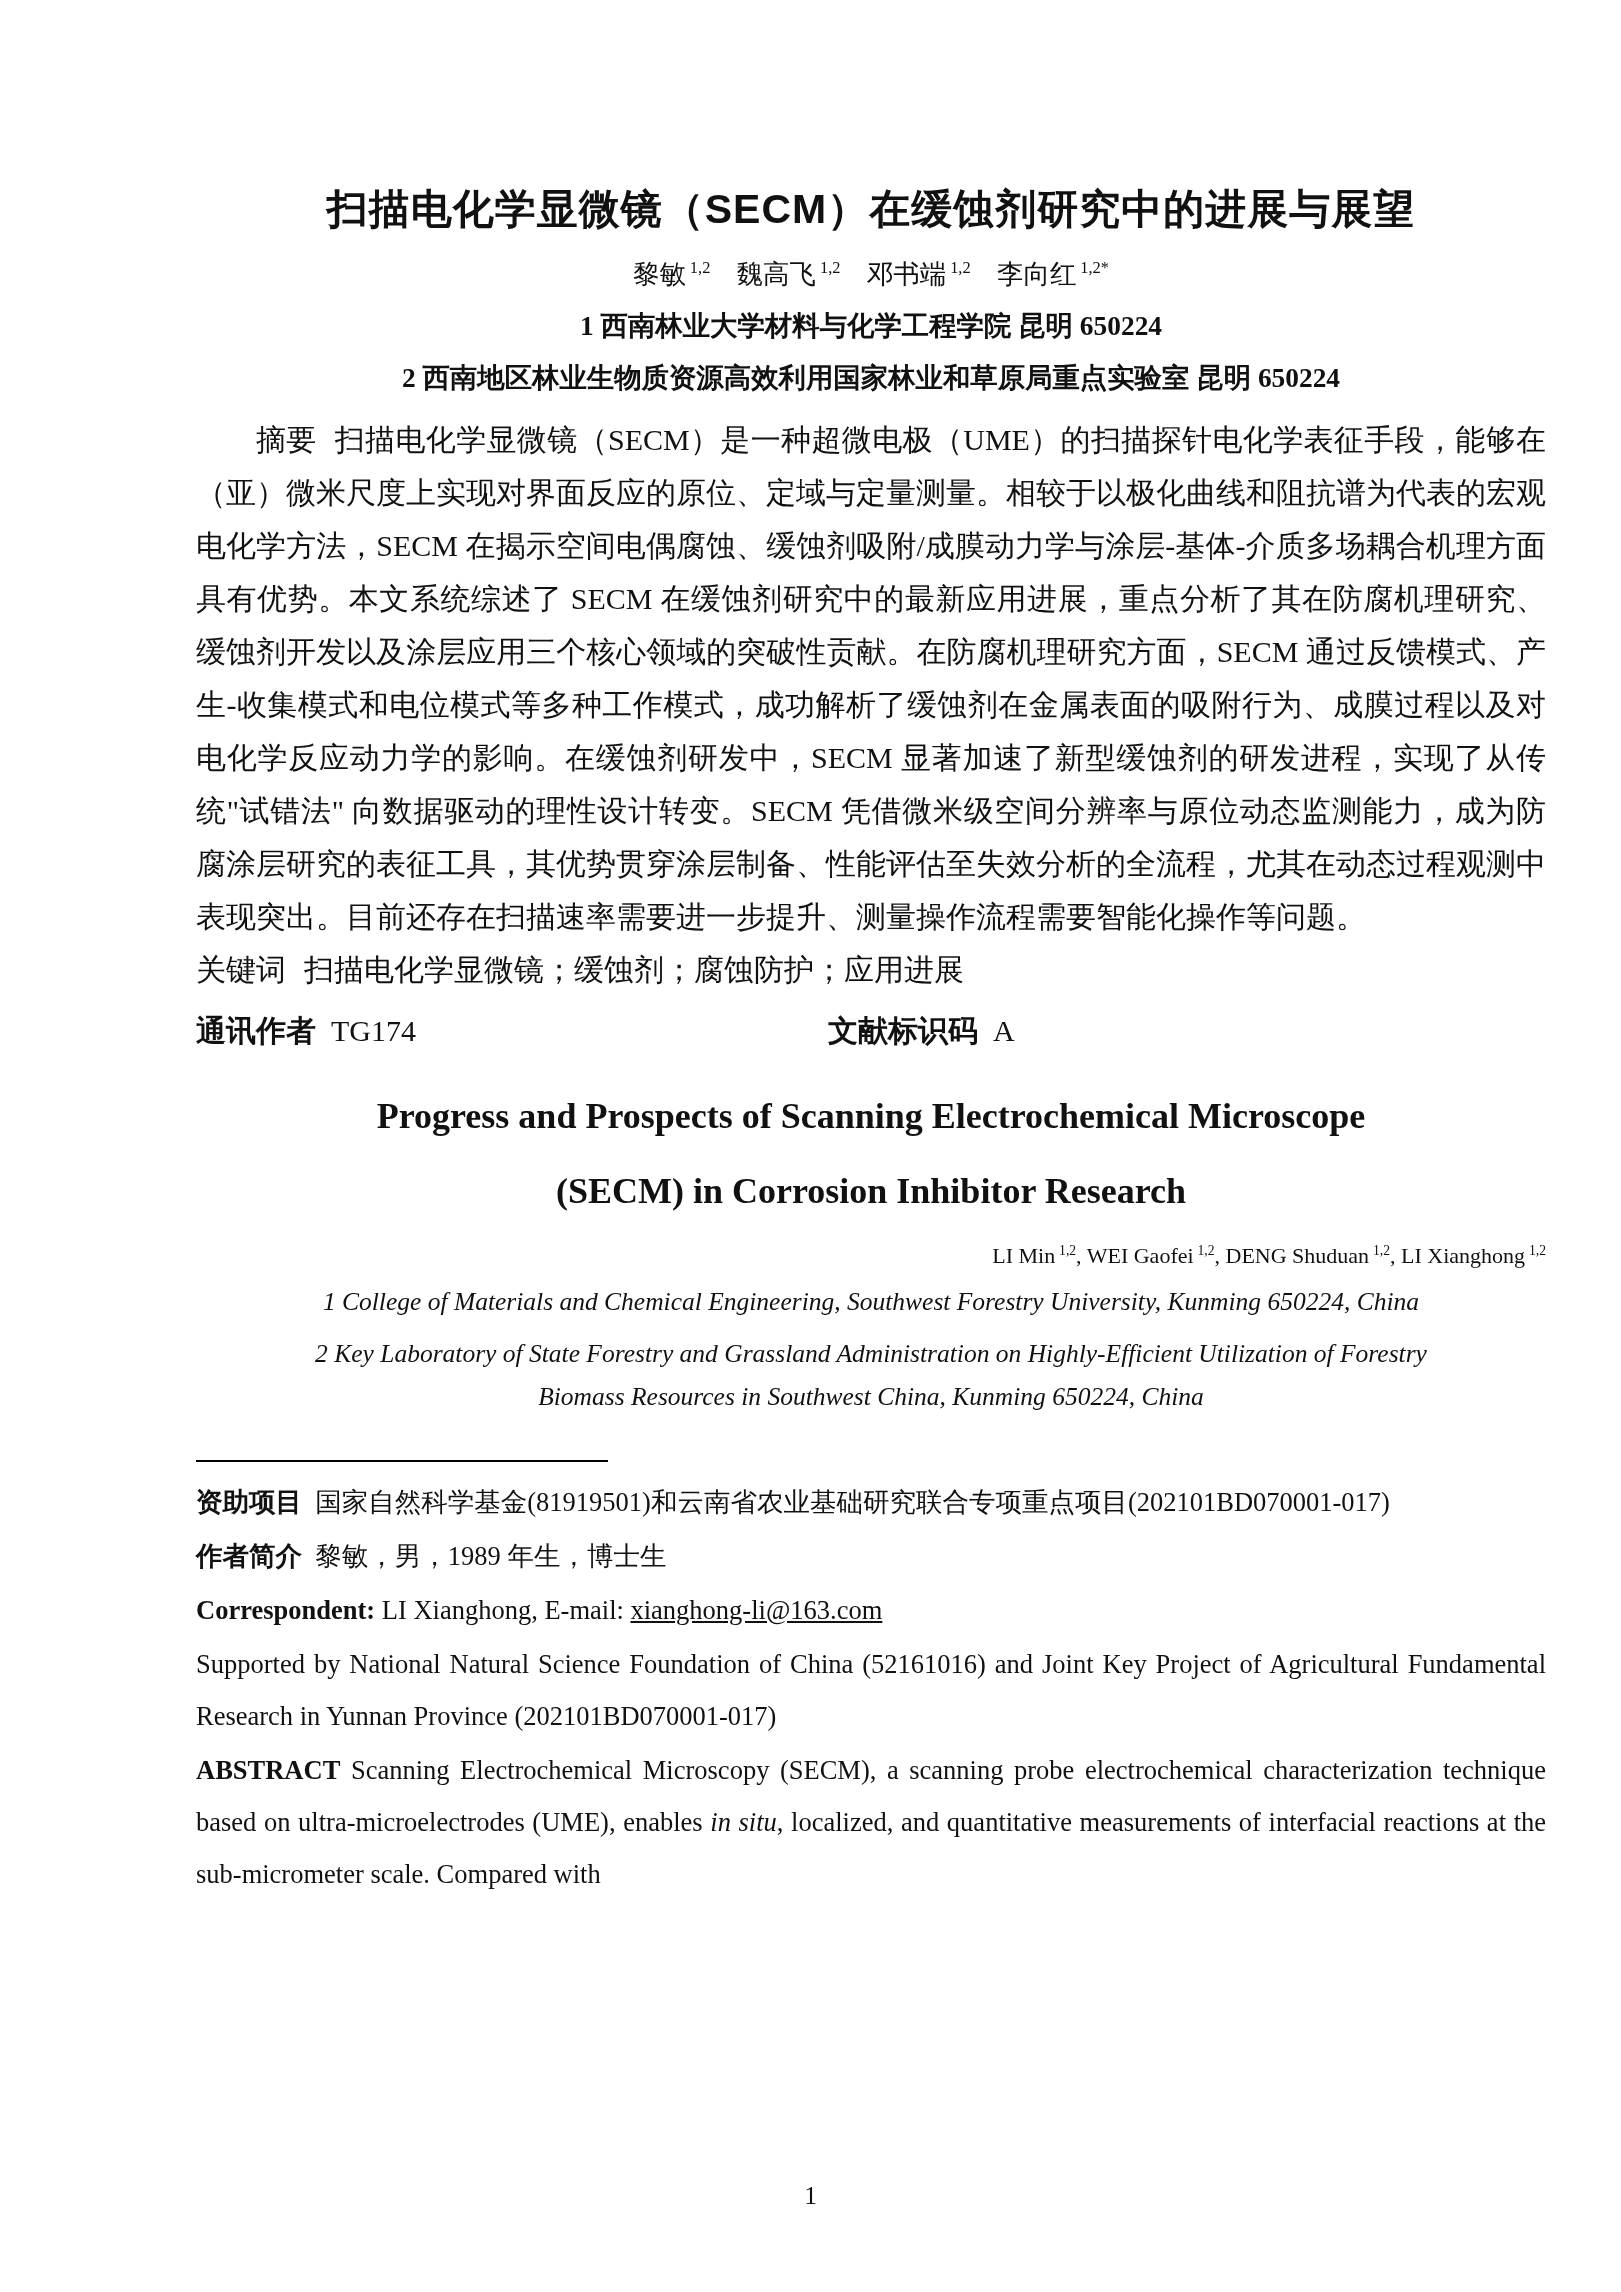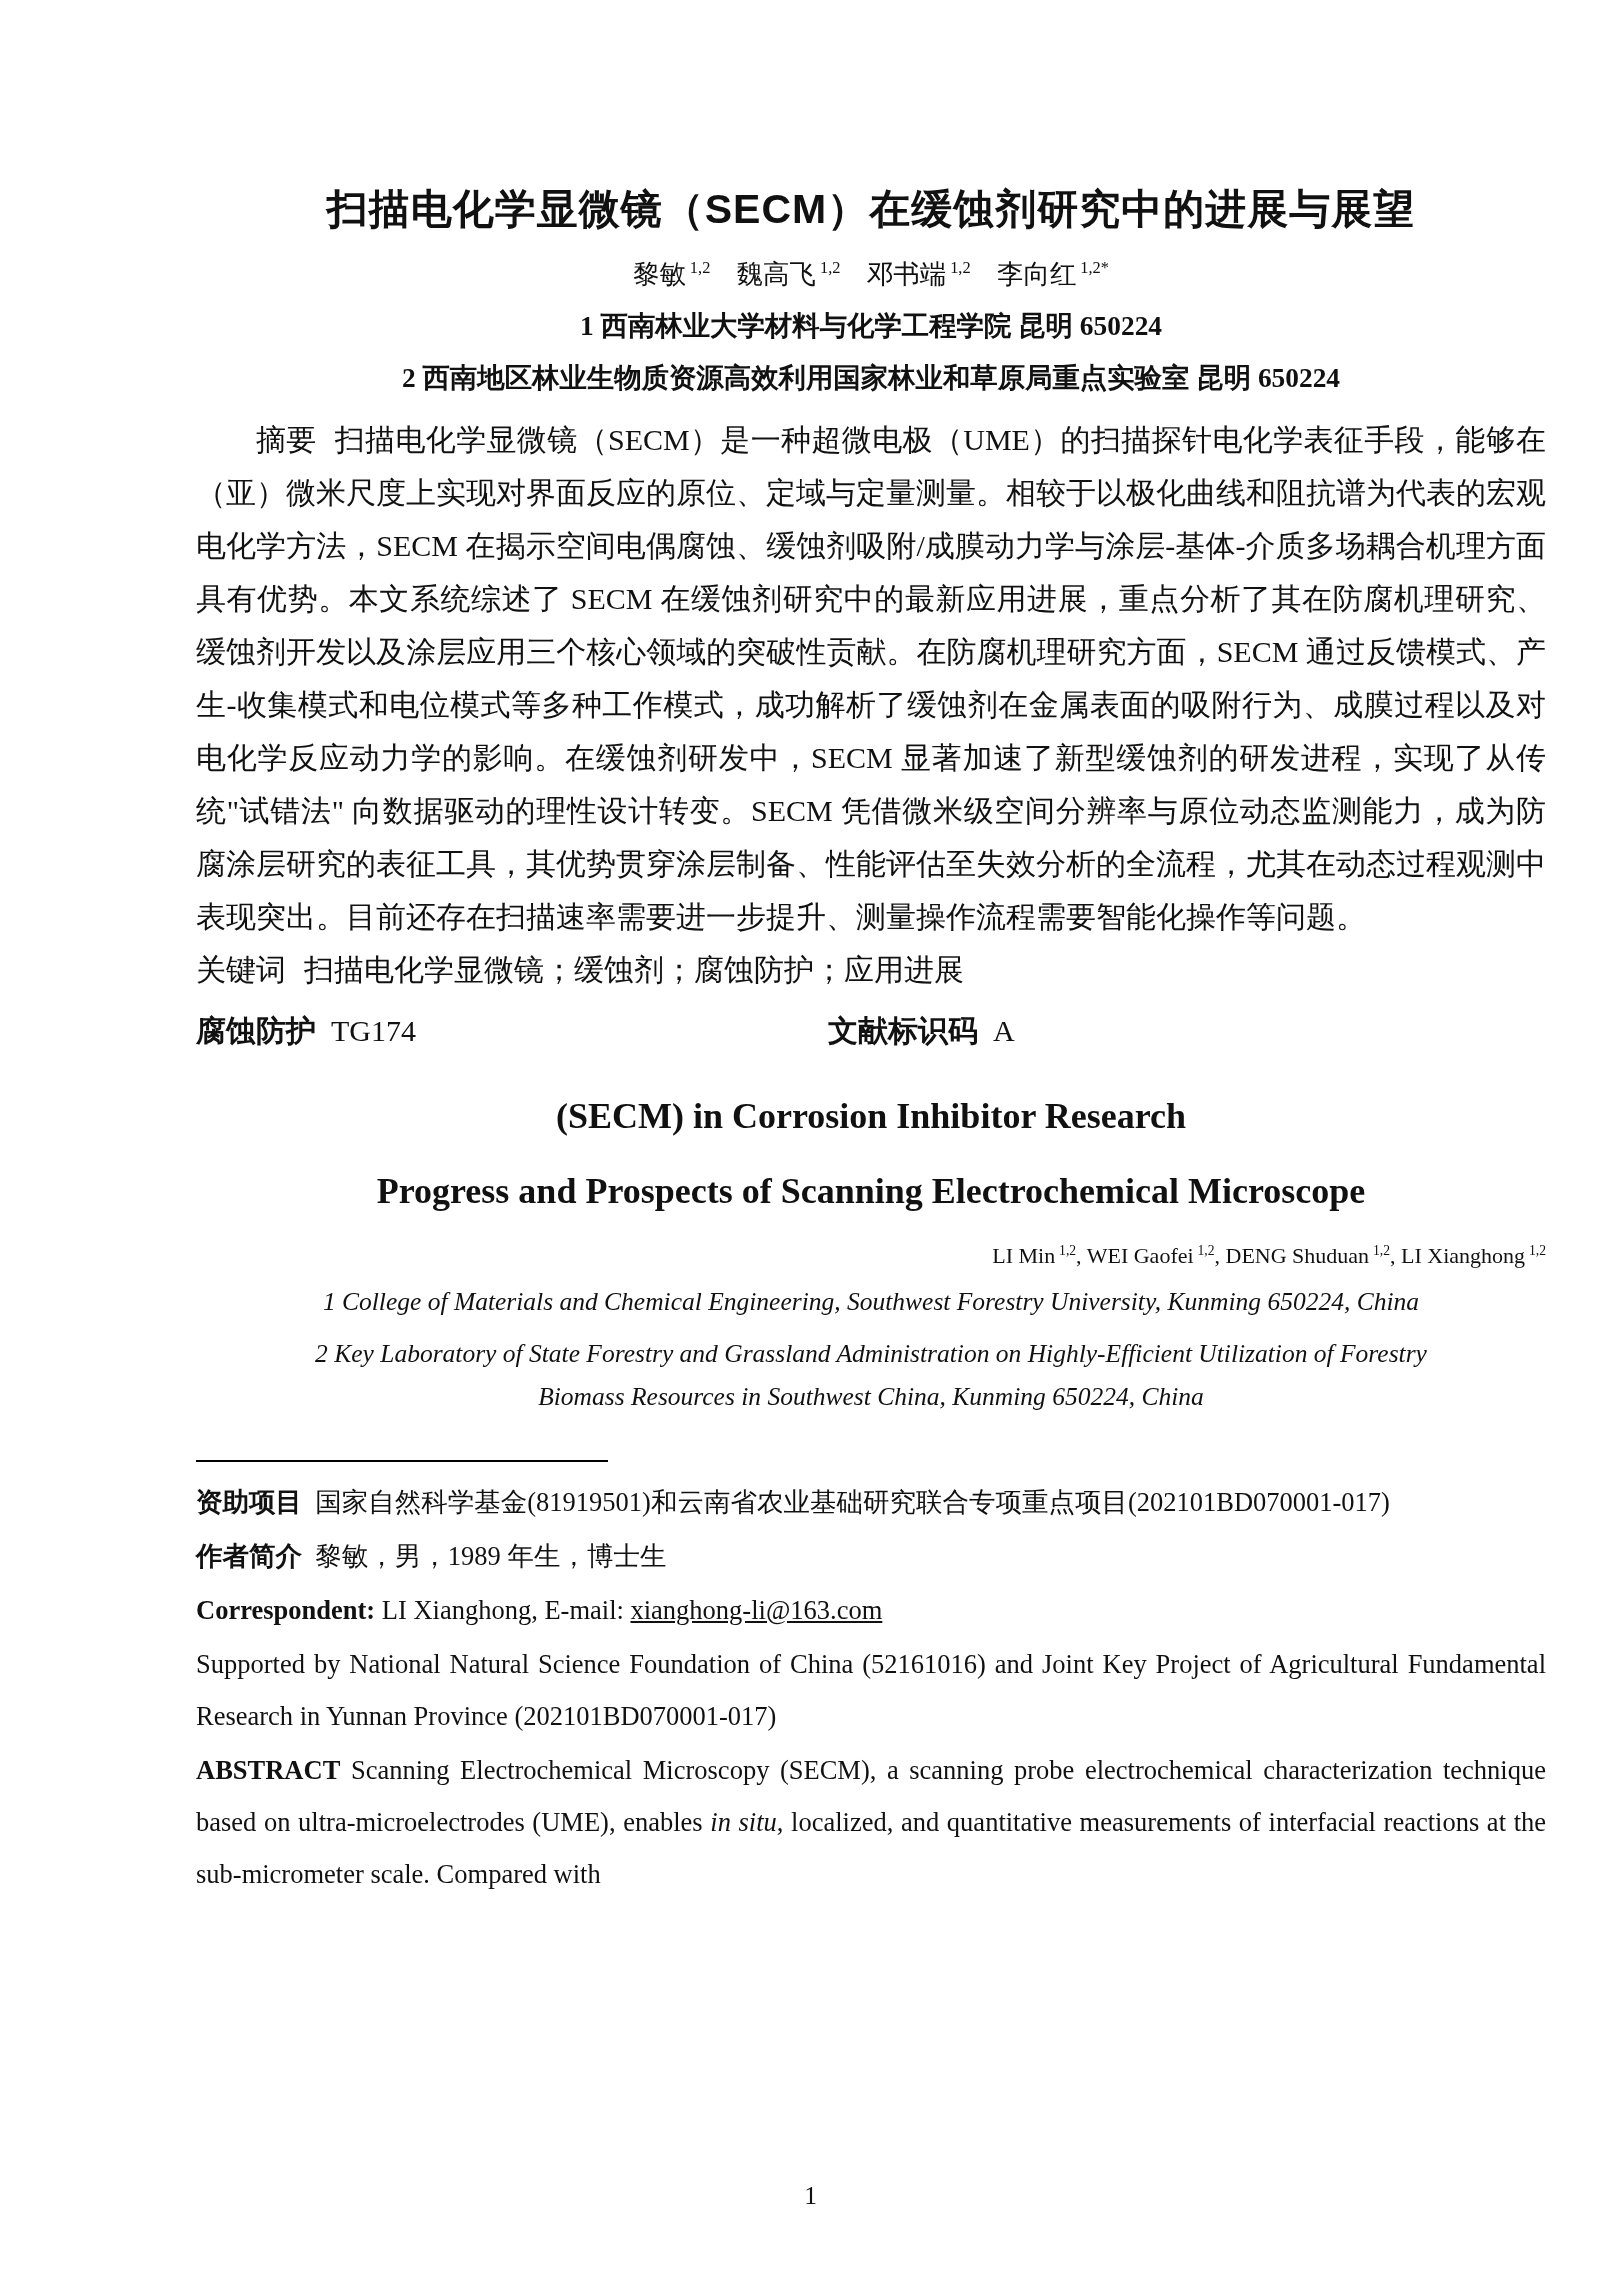--- a/index.html
+++ b/index.html
@@ -121,27 +121,27 @@
   </p>
 
   <p class="affil-cn">1 西南林业大学材料与化学工程学院  昆明  650224</p>
   <p class="affil-cn">2 西南地区林业生物质资源高效利用国家林业和草原局重点实验室  昆明  650224</p>
 
   <p class="para-cn indent"><span class="inline-label">摘要</span><span>扫描电化学显微镜（SECM）是一种超微电极（UME）的扫描探针电化学表征手段，能够在（亚）微米尺度上实现对界面反应的原位、定域与定量测量。相较于以极化曲线和阻抗谱为代表的宏观电化学方法，SECM 在揭示空间电偶腐蚀、缓蚀剂吸附/成膜动力学与涂层-基体-介质多场耦合机理方面具有优势。本文系统综述了 SECM 在缓蚀剂研究中的最新应用进展，重点分析了其在防腐机理研究、缓蚀剂开发以及涂层应用三个核心领域的突破性贡献。在防腐机理研究方面，SECM 通过反馈模式、产生-收集模式和电位模式等多种工作模式，成功解析了缓蚀剂在金属表面的吸附行为、成膜过程以及对电化学反应动力学的影响。在缓蚀剂研发中，SECM 显著加速了新型缓蚀剂的研发进程，实现了从传统"试错法" 向数据驱动的理性设计转变。SECM 凭借微米级空间分辨率与原位动态监测能力，成为防腐涂层研究的表征工具，其优势贯穿涂层制备、性能评估至失效分析的全流程，尤其在动态过程观测中表现突出。目前还存在扫描速率需要进一步提升、测量操作流程需要智能化操作等问题。</span></p>
 
   <p class="keywords-cn"><span class="inline-label">关键词</span><span>扫描电化学显微镜；缓蚀剂；腐蚀防护；应用进展</span></p>
 
   <div class="clc-line">
-    <div class="clc-item"><span class="label-hei">腐蚀防护</span><span class="clc-val">TG174</span></div>
+    <div class="clc-item"><span class="label-hei">通讯作者</span><span class="clc-val">TG174</span></div>
     <div class="clc-item clc-right"><span class="label-hei">文献标识码</span><span class="clc-val">A</span></div>
   </div>
 
   <h2 class="title-en">
+    <span class="t-line">Progress and Prospects of Scanning Electrochemical Microscope</span>
     <span class="t-line">(SECM) in Corrosion Inhibitor Research</span>
-    <span class="t-line">Progress and Prospects of Scanning Electrochemical Microscope</span>
   </h2>
 
   <p class="authors-en"><span>LI Min</span><sup class="sup">1,2</sup><span>, WEI Gaofei</span><sup class="sup">1,2</sup><span>, DENG Shuduan</span><sup class="sup">1,2</sup><span>, LI Xianghong</span><sup class="sup">1,2</sup></p>
 
   <p class="affil-en">1 College of Materials and Chemical Engineering, Southwest Forestry University, Kunming 650224, China</p>
   <p class="affil-en">2 Key Laboratory of State Forestry and Grassland Administration on Highly-Efficient Utilization of Forestry Biomass Resources in Southwest China, Kunming 650224, China</p>
 
   <div class="fn-rule"></div>
 
   <div class="footnotes">

